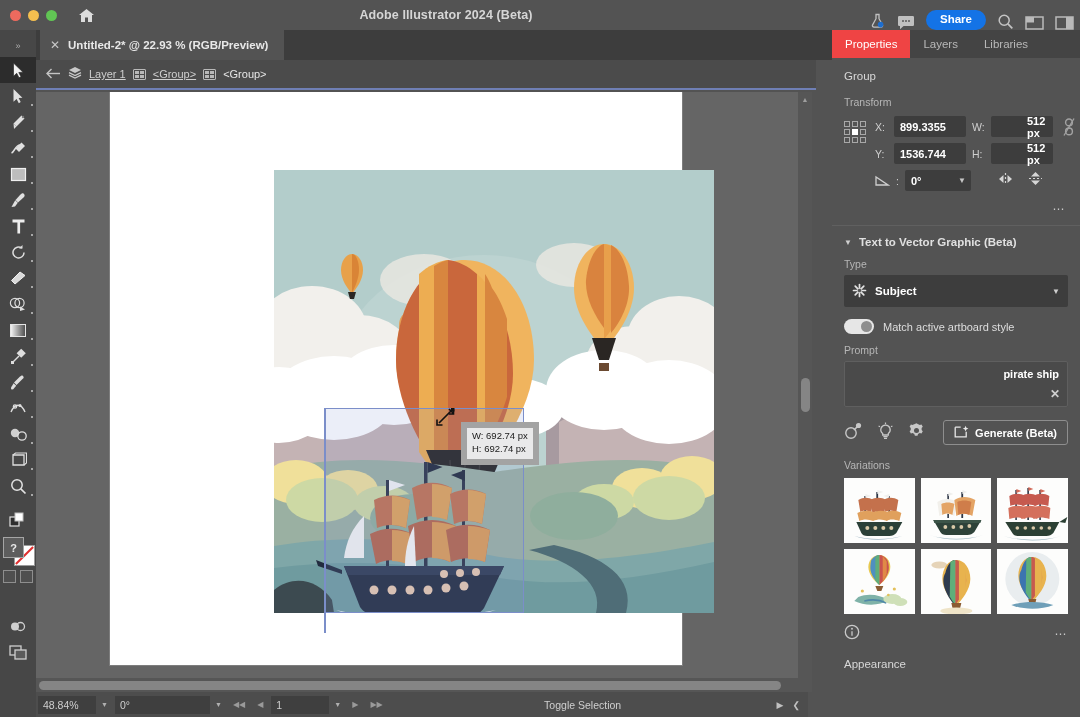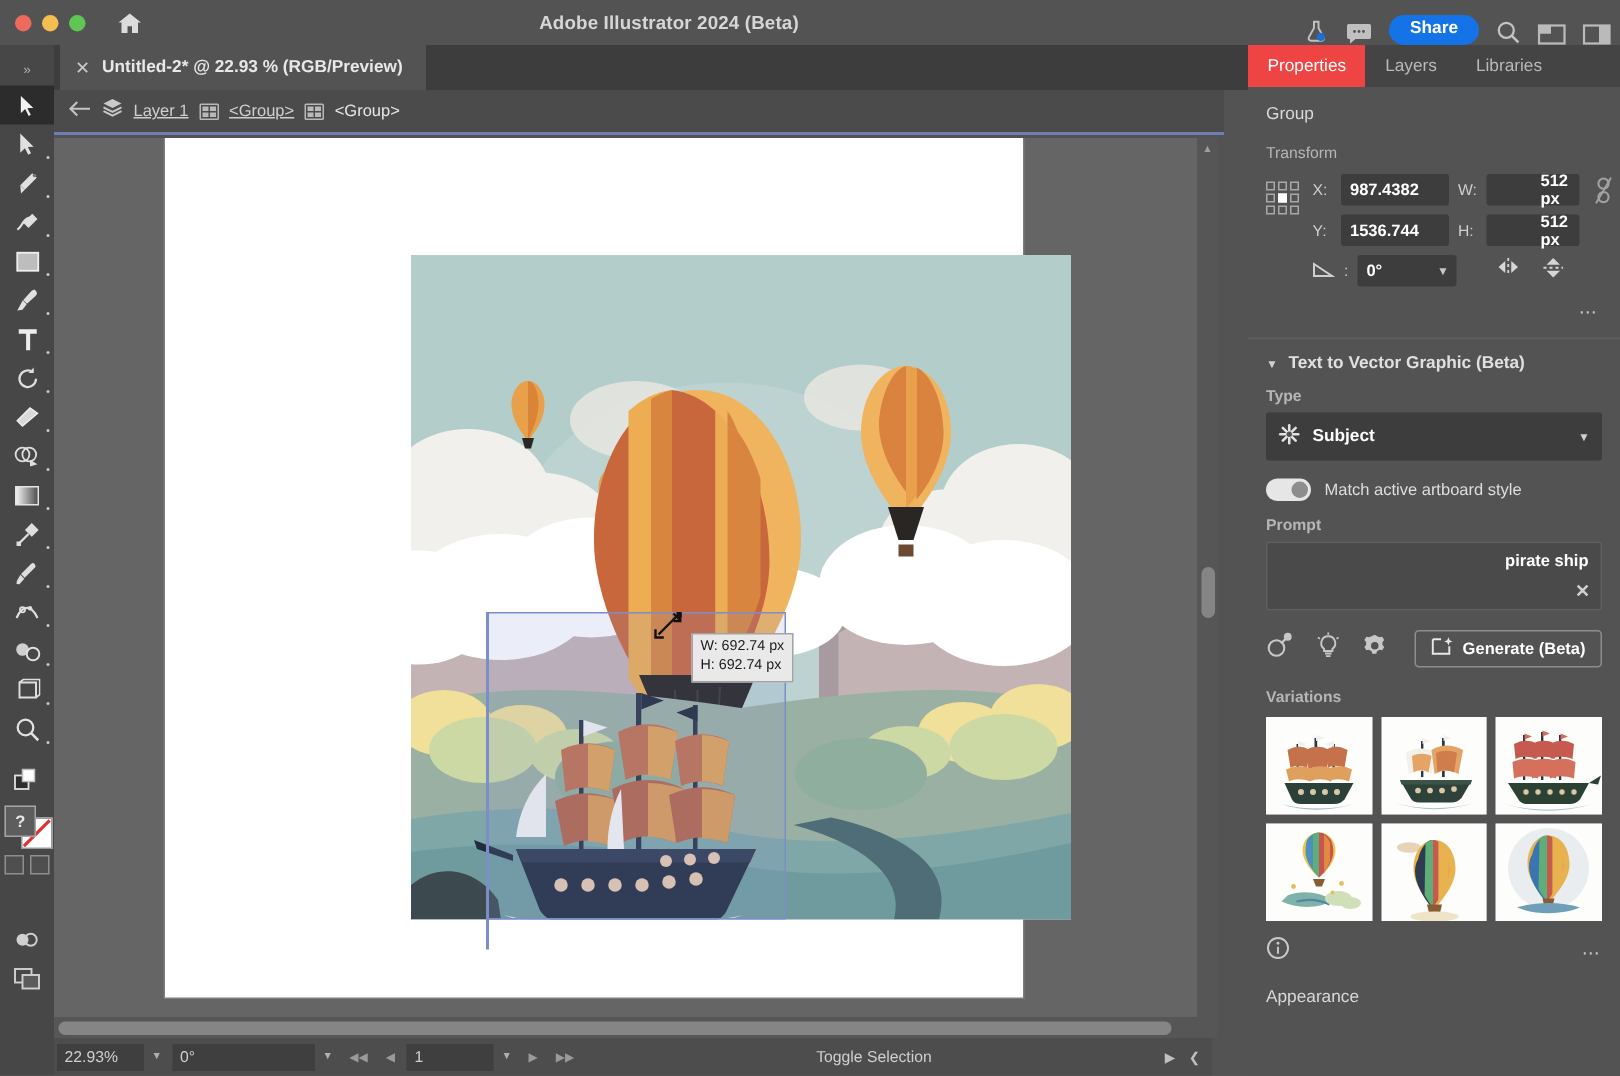--- a/index.html
+++ b/index.html
@@ -125,21 +125,21 @@
   .sel-box {
     position: absolute; left: 214px; top: 316px; width: 200px; height: 205px;
     border: 1px solid #7b8ec9; background: rgba(128,150,210,.16);
   }
   .sel-left-edge {
     position: absolute; left: 214px; top: 316px; width: 2px; height: 225px;
     background: #7b8ec9;
   }
   .size-tip {
     position: absolute; left: 351px; top: 330px;
-    background: #e9e9ea; border: 1px solid #a3a3a3;
+    background: #e9e9ea; border: 6px solid #a3a3a3;
     font-size: 9.5px; color: #1a1a1a; padding: 2px 5px 3px; line-height: 1.35;
     white-space: nowrap;
   }
   .rz-cursor { position: absolute; left: 325px; top: 315px; }
 
   
   .vscroll {
     position: absolute; top: 92px; right: 268px; width: 14px; height: 600px;
     background: #565656;
   }
@@ -211,21 +211,21 @@
 
   .divider { height: 1px; background: #606060; margin: 8px 0 0; }
 
   .sect-head {
     display: flex; align-items: center; gap: 7px; padding: 10px 12px 0;
     font-size: 11.5px; color: #e0e0e0; font-weight: bold;
   }
   .caret { font-size: 8px; color: #cfcfcf; }
 
   .field-block { padding: 0 12px; }
-  .sublab { font-size: 10.5px; color: #b6b6b6; margin: 10px 0 5px; font-weight: bold; }
+  .sublab { font-size: 10.5px; color: #b6b6b6; margin: 10px 0 5px; }
   .select {
     background: #3d3d3d; height: 26px; border-radius: 2px;
     display: flex; align-items: center; padding: 16px 8px; gap: 8px;
     font-size: 11.5px; color: #ffffff; font-weight: bold;
   }
   .select .sp { flex: 1; }
   .toggle-row { display: flex; align-items: center; gap: 9px; margin: 12px 0 0; }
   .toggle {
     width: 30px; height: 15px; border-radius: 8px; background: #e6e6e6;
     position: relative;
@@ -689,21 +689,21 @@
   <div class="vscroll">
     <div class="varrow" style="top:0">▲</div>
     <div class="vthumb"></div>
     <div class="varrow" style="bottom:0">▼</div>
   </div>
   <div class="hscroll">
     <div class="hthumb"></div>
   </div>
 
   <div class="statusbar">
-    <span class="st-cell" style="width:58px">22.93%</span>
+    <span class="st-cell" style="width:58px">48.84%</span>
     <span class="st-chev">▼</span>
     <span class="st-cell" style="width:95px">0°</span>
     <span class="st-chev">▼</span>
     <span class="st-nav">◀◀</span>
     <span class="st-nav">◀</span>
     <span class="st-cell" style="width:58px">1</span>
     <span class="st-chev">▼</span>
     <span class="st-nav">▶</span>
     <span class="st-nav">▶▶</span>
     <span class="st-mode">Toggle Selection</span>
@@ -733,21 +733,21 @@
             <i></i>
             <i class="on"></i>
             <i></i>
             <i></i>
             <i></i>
             <i></i>
         </div>
         <div class="fields">
           <div class="frow">
             <span class="flab">X:</span>
-            <span class="fbox w1">987.4382</span>
+            <span class="fbox w1">899.3355</span>
             <span class="flab">W:</span>
             <span class="fbox w2">512 px</span>
           </div>
           <div class="frow">
             <span class="flab">Y:</span>
             <span class="fbox w1">1536.744</span>
             <span class="flab">H:</span>
             <span class="fbox w2">512 px</span>
           </div>
           <div class="frow">

